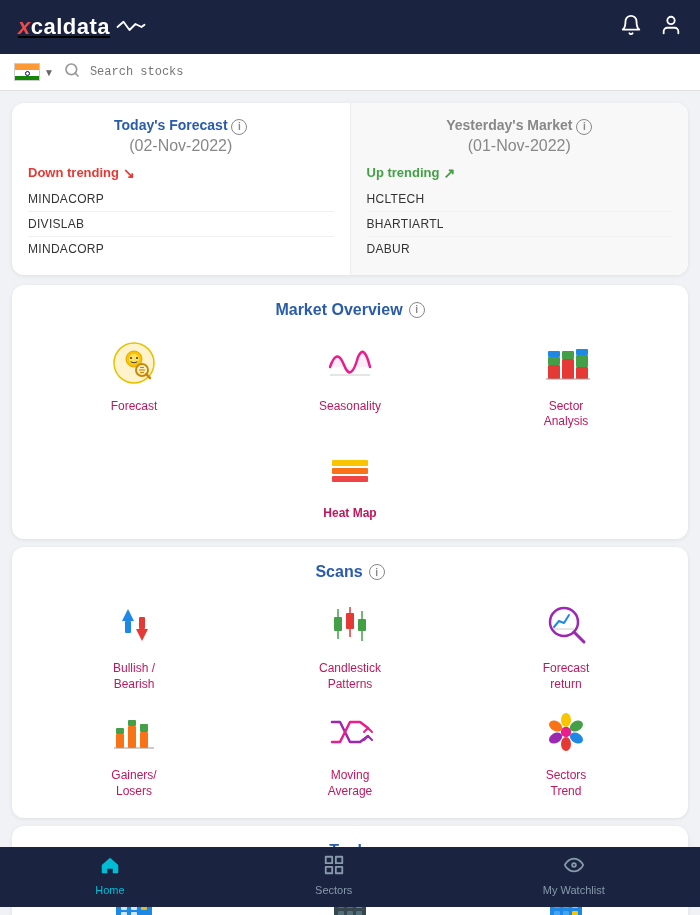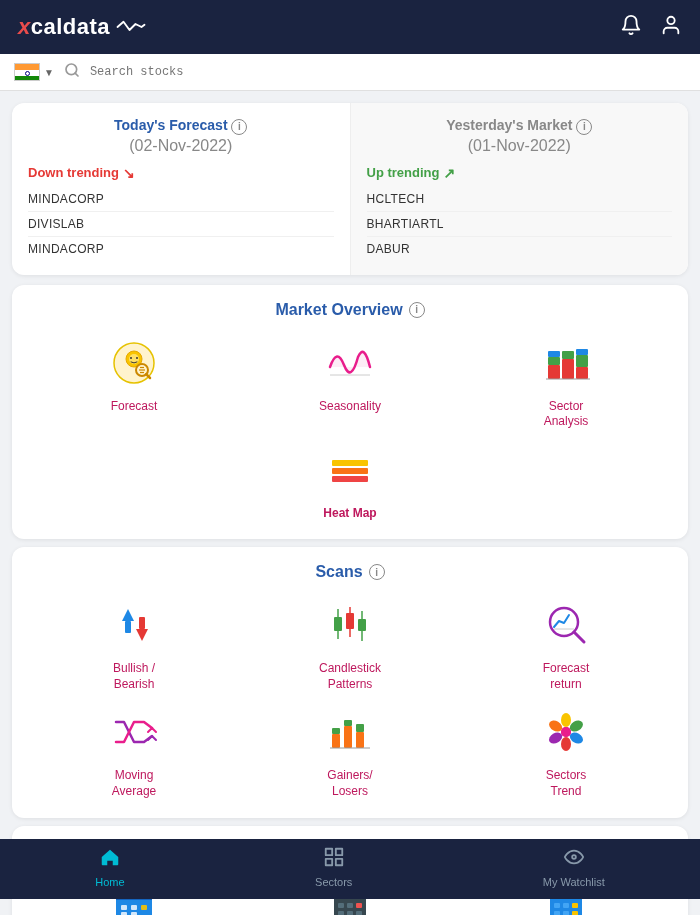--- a/index.html
+++ b/index.html
@@ -12,20 +12,21 @@
     }
 
     
     .header {
       background: #1a2340;
       display: flex;
       align-items: center;
       justify-content: space-between;
       padding: 12px 18px;
       height: 54px;
+      text-decoration: underline;
     }
     .logo {
       display: flex;
       align-items: center;
       gap: 6px;
     }
     .logo-text {
       color: white;
       font-size: 22px;
       font-weight: 700;
@@ -220,21 +221,21 @@
     }
 
     
     .bottom-nav {
       background: #1a2340;
       display: flex;
       justify-content: space-around;
       align-items: center;
       padding: 10px 0 14px;
       position: fixed;
-      bottom: 16px;
+      bottom: 8px;
       width: 700px;
       height: 60px;
     }
     .nav-item {
       display: flex;
       flex-direction: column;
       align-items: center;
       gap: 3px;
       cursor: pointer;
     }
@@ -453,46 +454,46 @@
         </svg>
       </div>
       <span class="grid-item-label" style="white-space:pre-line; text-align:center;">Forecast
 return</span>
     </div>
 
     <div class="grid-item">
       <div class="icon-box">
         <svg width="52" height="52" viewBox="0 0 52 52">
 
-          <path d="M8,16 L16,16 L26,36 L36,36 L44,30" fill="none" stroke="#9c27b0" stroke-width="2.5" stroke-linecap="round" stroke-linejoin="round"></path>
-          <path d="M8,36 L16,36 L26,16 L36,16 L44,22" fill="none" stroke="#e91e8c" stroke-width="2.5" stroke-linecap="round" stroke-linejoin="round"></path>
-
-          <polyline points="40,26 44,22 48,26" fill="none" stroke="#e91e8c" stroke-width="2" stroke-linecap="round" stroke-linejoin="round"></polyline>
-          <polyline points="40,34 44,30 48,34" fill="none" stroke="#9c27b0" stroke-width="2" stroke-linecap="round" stroke-linejoin="round"></polyline>
-        </svg>
-      </div>
-      <span class="grid-item-label" style="white-space:pre-line; text-align:center;">Moving
-Average</span>
-    </div>
-
-    <div class="grid-item">
-      <div class="icon-box">
-        <svg width="52" height="52" viewBox="0 0 52 52">
-
           <rect x="8" y="28" width="8" height="14" fill="#f97316" rx="1"></rect>
           <rect x="8" y="22" width="8" height="6" fill="#43a047" rx="1"></rect>
           <rect x="20" y="20" width="8" height="22" fill="#f97316" rx="1"></rect>
           <rect x="20" y="14" width="8" height="6" fill="#43a047" rx="1"></rect>
           <rect x="32" y="26" width="8" height="16" fill="#f97316" rx="1"></rect>
           <rect x="32" y="18" width="8" height="8" fill="#43a047" rx="1"></rect>
           <line x1="6" y1="42" x2="46" y2="42" stroke="#999" stroke-width="1"></line>
         </svg>
       </div>
       <span class="grid-item-label" style="white-space:pre-line; text-align:center;">Gainers/
 Losers</span>
+    </div>
+
+    <div class="grid-item">
+      <div class="icon-box">
+        <svg width="52" height="52" viewBox="0 0 52 52">
+
+          <path d="M8,16 L16,16 L26,36 L36,36 L44,30" fill="none" stroke="#9c27b0" stroke-width="2.5" stroke-linecap="round" stroke-linejoin="round"></path>
+          <path d="M8,36 L16,36 L26,16 L36,16 L44,22" fill="none" stroke="#e91e8c" stroke-width="2.5" stroke-linecap="round" stroke-linejoin="round"></path>
+
+          <polyline points="40,26 44,22 48,26" fill="none" stroke="#e91e8c" stroke-width="2" stroke-linecap="round" stroke-linejoin="round"></polyline>
+          <polyline points="40,34 44,30 48,34" fill="none" stroke="#9c27b0" stroke-width="2" stroke-linecap="round" stroke-linejoin="round"></polyline>
+        </svg>
+      </div>
+      <span class="grid-item-label" style="white-space:pre-line; text-align:center;">Moving
+Average</span>
     </div>
 
     <div class="grid-item">
       <div class="icon-box">
         <svg width="52" height="52" viewBox="0 0 52 52">
 
           <circle cx="26" cy="26" r="5" fill="#e91e8c"></circle>
 
           <ellipse cx="26" cy="14" rx="5" ry="7" fill="#f9c400" transform="rotate(0 26 26)"></ellipse>
           <ellipse cx="26" cy="14" rx="5" ry="7" fill="#43a047" transform="rotate(60 26 26)"></ellipse>

